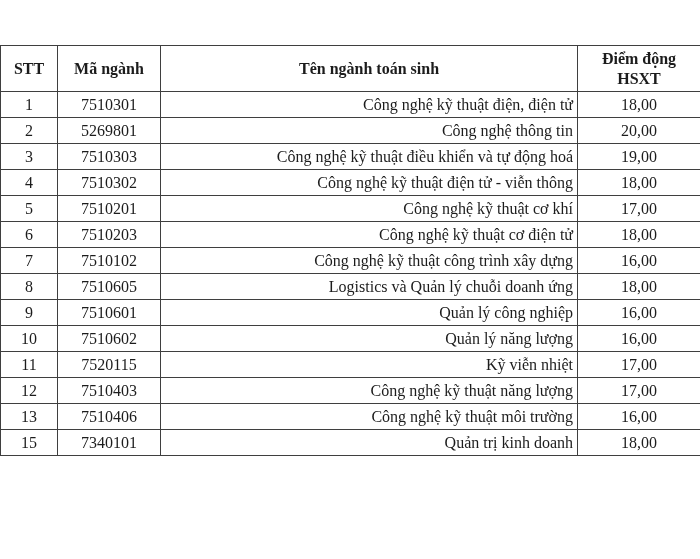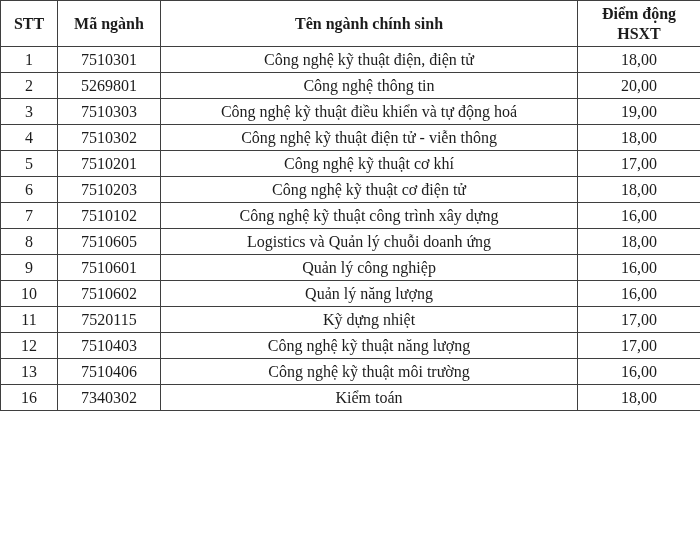--- a/index.html
+++ b/index.html
@@ -11,20 +11,21 @@
     height: 559px;
     background: #ffffff;
     font-family: "Liberation Serif", "DejaVu Serif", serif;
     color: #1c1c1c;
     overflow: hidden;
   }
   table.score-table {
     width: 700px;
     border-collapse: collapse;
     table-layout: fixed;
+    margin-top: 45px;
   }
   .score-table th,
   .score-table td {
     border: 1px solid #3f3f3f;
     box-sizing: border-box;
     overflow: hidden;
     white-space: nowrap;
   }
   .score-table thead th {
     height: 46px;
@@ -40,37 +41,37 @@
     height: 26px;
     font-size: 16px;
     vertical-align: middle;
     padding: 0 4px;
   }
   .col-stt  { width: 57px; }
   .col-ma   { width: 103px; }
   .col-ten  { width: 417px; }
   .col-diem { width: 123px; }
   td.cell-stt, td.cell-ma, td.cell-diem { text-align: center; }
-  td.cell-ten { text-align: center; padding-left: 8px; }
+  td.cell-ten { text-align: right; padding-left: 8px; }
 </style>
 </head>
 <body>
 
 <table class="score-table">
   <colgroup>
     <col class="col-stt">
     <col class="col-ma">
     <col class="col-ten">
     <col class="col-diem">
   </colgroup>
   <thead>
     <tr>
       <th>STT</th>
       <th>Mã ngành</th>
-      <th>Tên ngành chính sinh</th>
+      <th>Tên ngành toán sinh</th>
       <th>Điểm động HSXT</th>
     </tr>
   </thead>
   <tbody>
       <tr>
     <td class="cell-stt">1</td>
     <td class="cell-ma">7510301</td>
     <td class="cell-ten">Công nghệ kỹ thuật điện, điện tử</td>
     <td class="cell-diem">18,00</td>
   </tr>
@@ -124,35 +125,35 @@
   </tr>
       <tr>
     <td class="cell-stt">10</td>
     <td class="cell-ma">7510602</td>
     <td class="cell-ten">Quản lý năng lượng</td>
     <td class="cell-diem">16,00</td>
   </tr>
       <tr>
     <td class="cell-stt">11</td>
     <td class="cell-ma">7520115</td>
-    <td class="cell-ten">Kỹ dựng nhiệt</td>
+    <td class="cell-ten">Kỹ viễn nhiệt</td>
     <td class="cell-diem">17,00</td>
   </tr>
       <tr>
     <td class="cell-stt">12</td>
     <td class="cell-ma">7510403</td>
     <td class="cell-ten">Công nghệ kỹ thuật năng lượng</td>
     <td class="cell-diem">17,00</td>
   </tr>
       <tr>
     <td class="cell-stt">13</td>
     <td class="cell-ma">7510406</td>
     <td class="cell-ten">Công nghệ kỹ thuật môi trường</td>
     <td class="cell-diem">16,00</td>
   </tr>
       <tr>
-    <td class="cell-stt">16</td>
-    <td class="cell-ma">7340302</td>
-    <td class="cell-ten">Kiểm toán</td>
+    <td class="cell-stt">15</td>
+    <td class="cell-ma">7340101</td>
+    <td class="cell-ten">Quản trị kinh doanh</td>
     <td class="cell-diem">18,00</td>
   </tr>
     </tbody>
 </table>
 
 </body></html>

